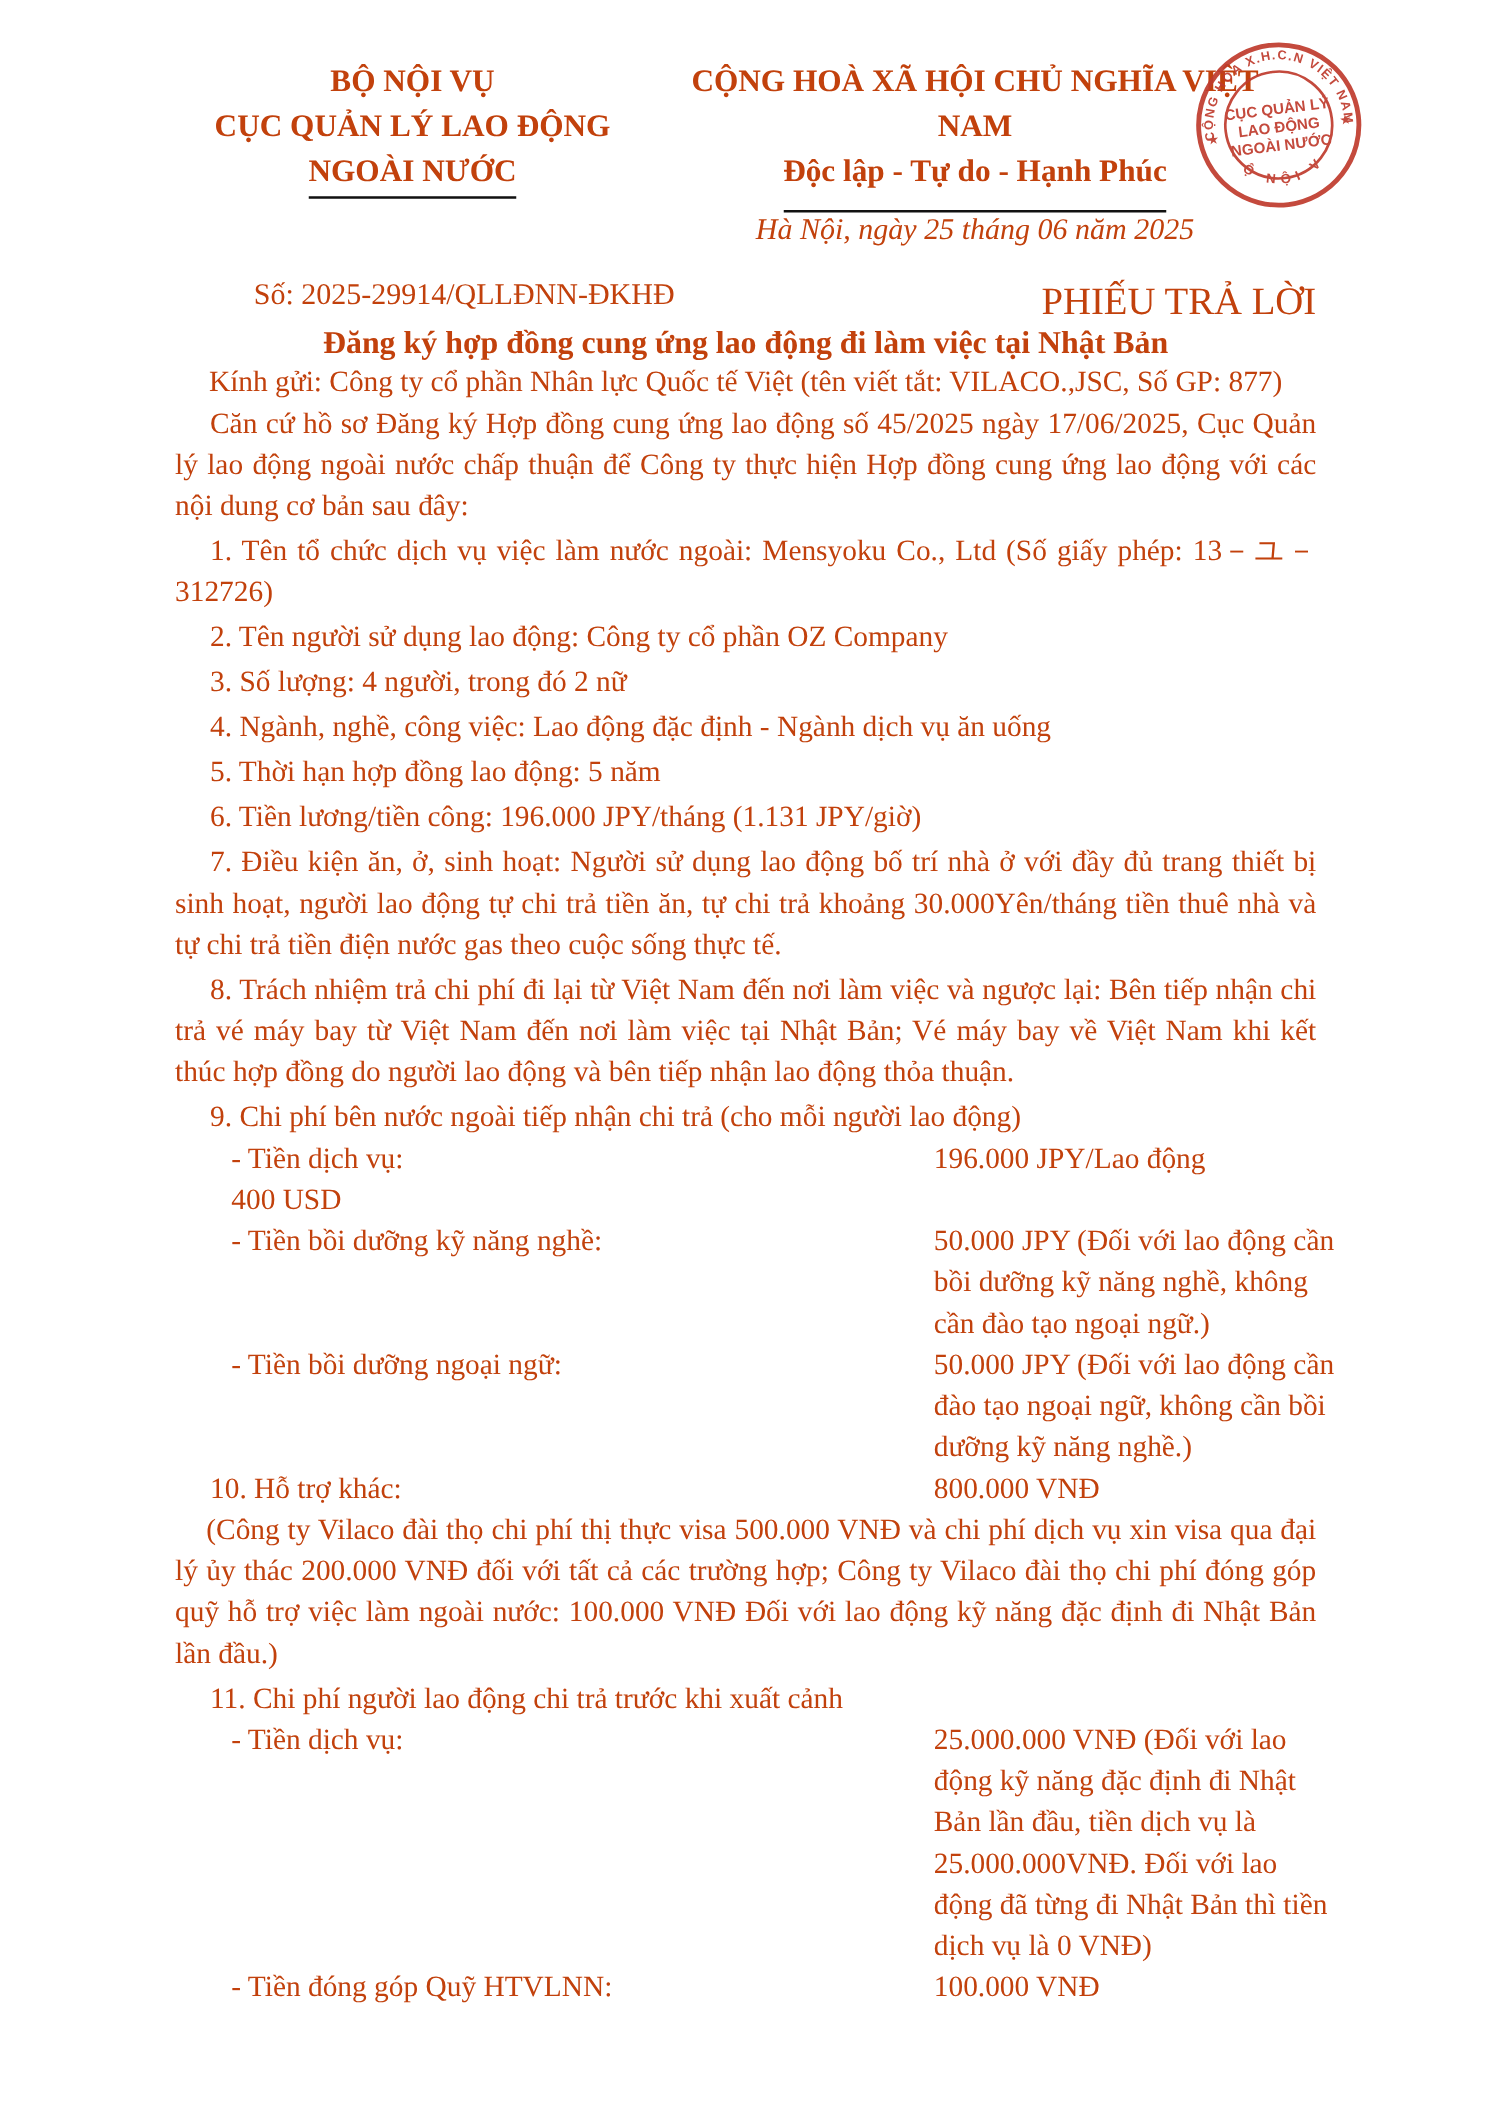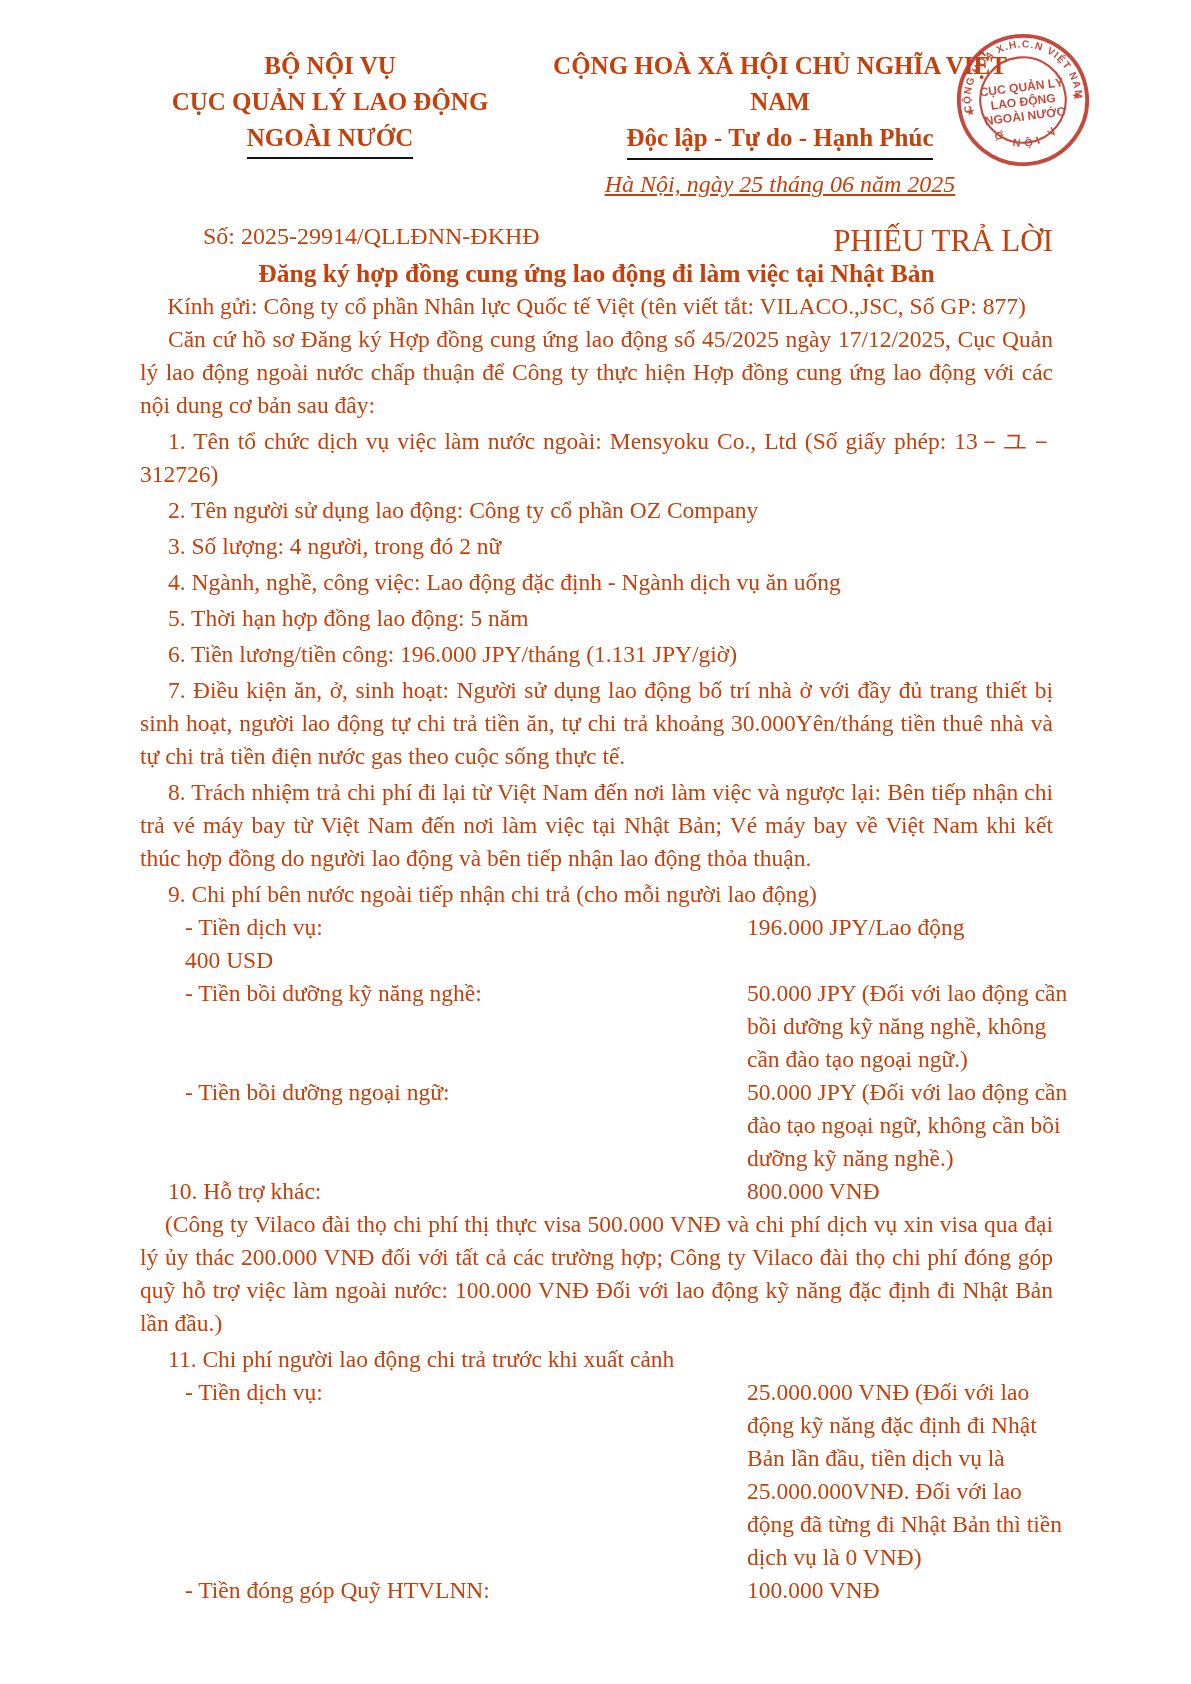--- a/index.html
+++ b/index.html
@@ -20,22 +20,22 @@
   .hdr-left {
     position: absolute; left: 165px; top: 48px; width: 330px;
     text-align: center; font-weight: bold; font-size: 25px; line-height: 36px;
   }
   .hdr-left .u { display: inline-block; border-bottom: 2.5px solid #111; padding-bottom: 1px; }
   .doc-number { position: absolute; left: 203px; top: 172px; font-size: 24px; margin-top: 48px; }
   .hdr-right {
     position: absolute; left: 545px; top: 48px; width: 470px;
     text-align: center; font-weight: bold; font-size: 25px; line-height: 36px;
   }
-  .hdr-right .u { display: inline-block; border-bottom: 2.5px solid #111; padding-bottom: 2px; }
-  .date-line { position: absolute; left: 560px; top: 168px; width: 440px; text-align: center; font-style: italic; font-size: 24px; text-decoration: underline; }
+  .hdr-right .u { display: inline-block; border-bottom: 2.5px solid #111; padding-bottom: 12px; }
+  .date-line { position: absolute; left: 560px; top: 168px; width: 440px; text-align: center; font-style: italic; font-size: 24px; }
   
   .stamp {
     position: absolute; left: 955px; top: 32px; width: 136px; height: 136px;
     transform: rotate(-7deg); opacity: 0.92; pointer-events: none;
   }
   
   .content { padding: 224px 138px 0 140px; }
   .doc-title { text-align: right; font-weight: normal; font-size: 31px; }
   .doc-subtitle { text-align: center; font-weight: bold; font-size: 25.5px; }
   .salutation { text-align: center; }
@@ -83,21 +83,21 @@
     <text x="125" y="76" font-size="11" fill="#bf3b2d" text-anchor="middle">★</text>
     <text x="70" y="61" font-family="Liberation Sans, DejaVu Sans, sans-serif" font-size="12.5" font-weight="bold" fill="#bf3b2d" text-anchor="middle">CỤC QUẢN LÝ</text>
     <text x="70" y="76" font-family="Liberation Sans, DejaVu Sans, sans-serif" font-size="12.5" font-weight="bold" fill="#bf3b2d" text-anchor="middle">LAO ĐỘNG</text>
     <text x="70" y="91" font-family="Liberation Sans, DejaVu Sans, sans-serif" font-size="12.5" font-weight="bold" fill="#bf3b2d" text-anchor="middle">NGOÀI NƯỚC</text>
   </svg>
 
   <div class="content">
     <div class="doc-title">PHIẾU TRẢ LỜI</div>
     <div class="doc-subtitle">Đăng ký hợp đồng cung ứng lao động đi làm việc tại Nhật Bản</div>
     <div class="salutation">Kính gửi: Công ty cổ phần Nhân lực Quốc tế Việt (tên viết tắt: VILACO.,JSC, Số GP: 877)</div>
-    <p class="para">Căn cứ hồ sơ Đăng ký Hợp đồng cung ứng lao động số 45/2025 ngày 17/12/2025, Cục Quản lý lao động ngoài nước chấp thuận để Công ty thực hiện Hợp đồng cung ứng lao động với các nội dung cơ bản sau đây:</p>
+    <p class="para">Căn cứ hồ sơ Đăng ký Hợp đồng cung ứng lao động số 45/2025 ngày 17/06/2025, Cục Quản lý lao động ngoài nước chấp thuận để Công ty thực hiện Hợp đồng cung ứng lao động với các nội dung cơ bản sau đây:</p>
 
     <p class="num-item">1. Tên tổ chức dịch vụ việc làm nước ngoài: Mensyoku Co., Ltd (Số giấy phép: 13－ユ－312726)</p>
     <p class="num-item">2. Tên người sử dụng lao động: Công ty cổ phần OZ Company</p>
     <p class="num-item">3. Số lượng: 4 người, trong đó 2 nữ</p>
     <p class="num-item">4. Ngành, nghề, công việc: Lao động đặc định - Ngành dịch vụ ăn uống</p>
     <p class="num-item">5. Thời hạn hợp đồng lao động: 5 năm</p>
     <p class="num-item">6. Tiền lương/tiền công: 196.000 JPY/tháng (1.131 JPY/giờ)</p>
     <p class="num-item">7. Điều kiện ăn, ở, sinh hoạt: Người sử dụng lao động bố trí nhà ở với đầy đủ trang thiết bị sinh hoạt, người lao động tự chi trả tiền ăn, tự chi trả khoảng 30.000Yên/tháng tiền thuê nhà và tự chi trả tiền điện nước gas theo cuộc sống thực tế.</p>
     <p class="num-item">8. Trách nhiệm trả chi phí đi lại từ Việt Nam đến nơi làm việc và ngược lại: Bên tiếp nhận chi trả vé máy bay từ Việt Nam đến nơi làm việc tại Nhật Bản; Vé máy bay về Việt Nam khi kết thúc hợp đồng do người lao động và bên tiếp nhận lao động thỏa thuận.</p>
 

